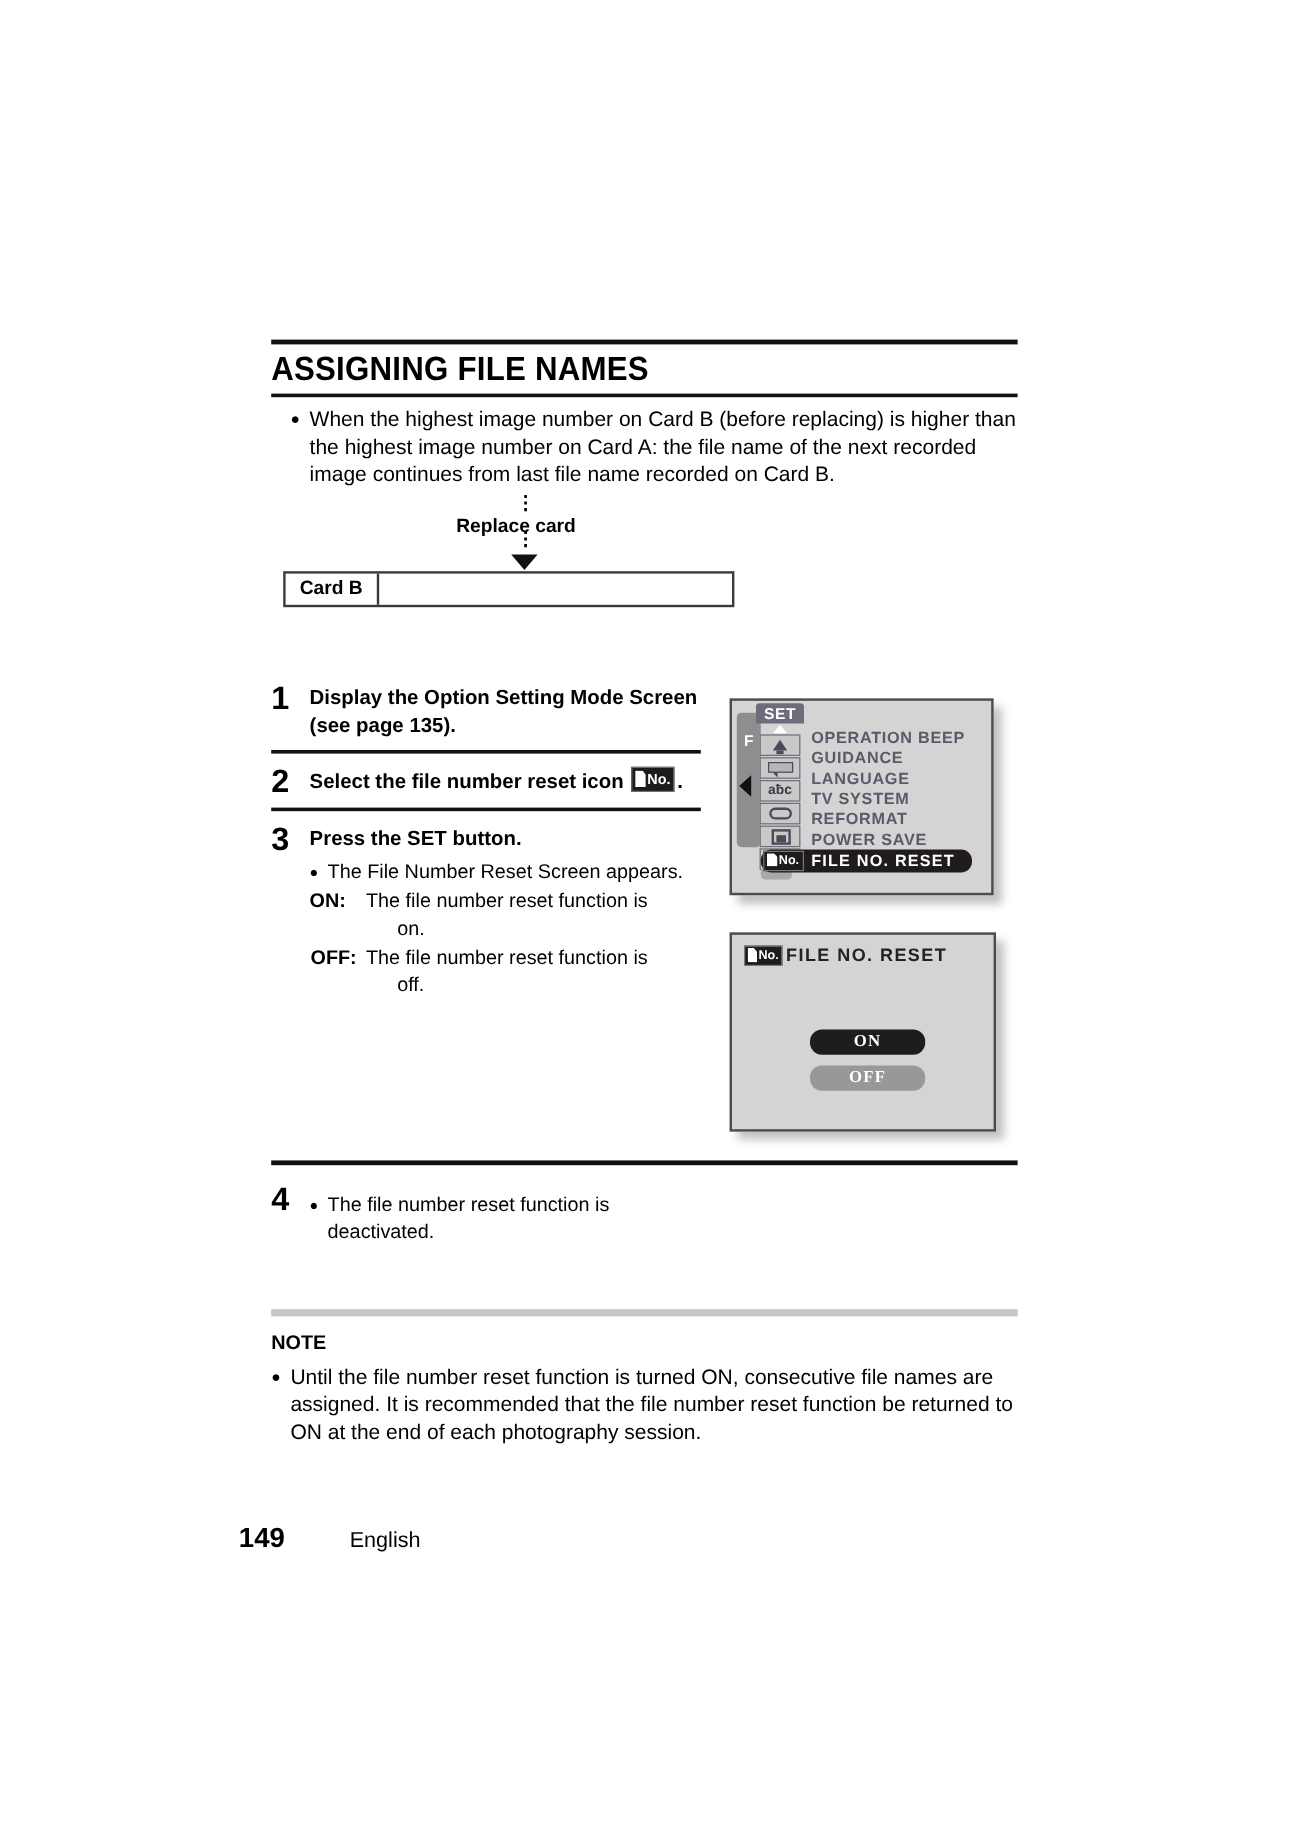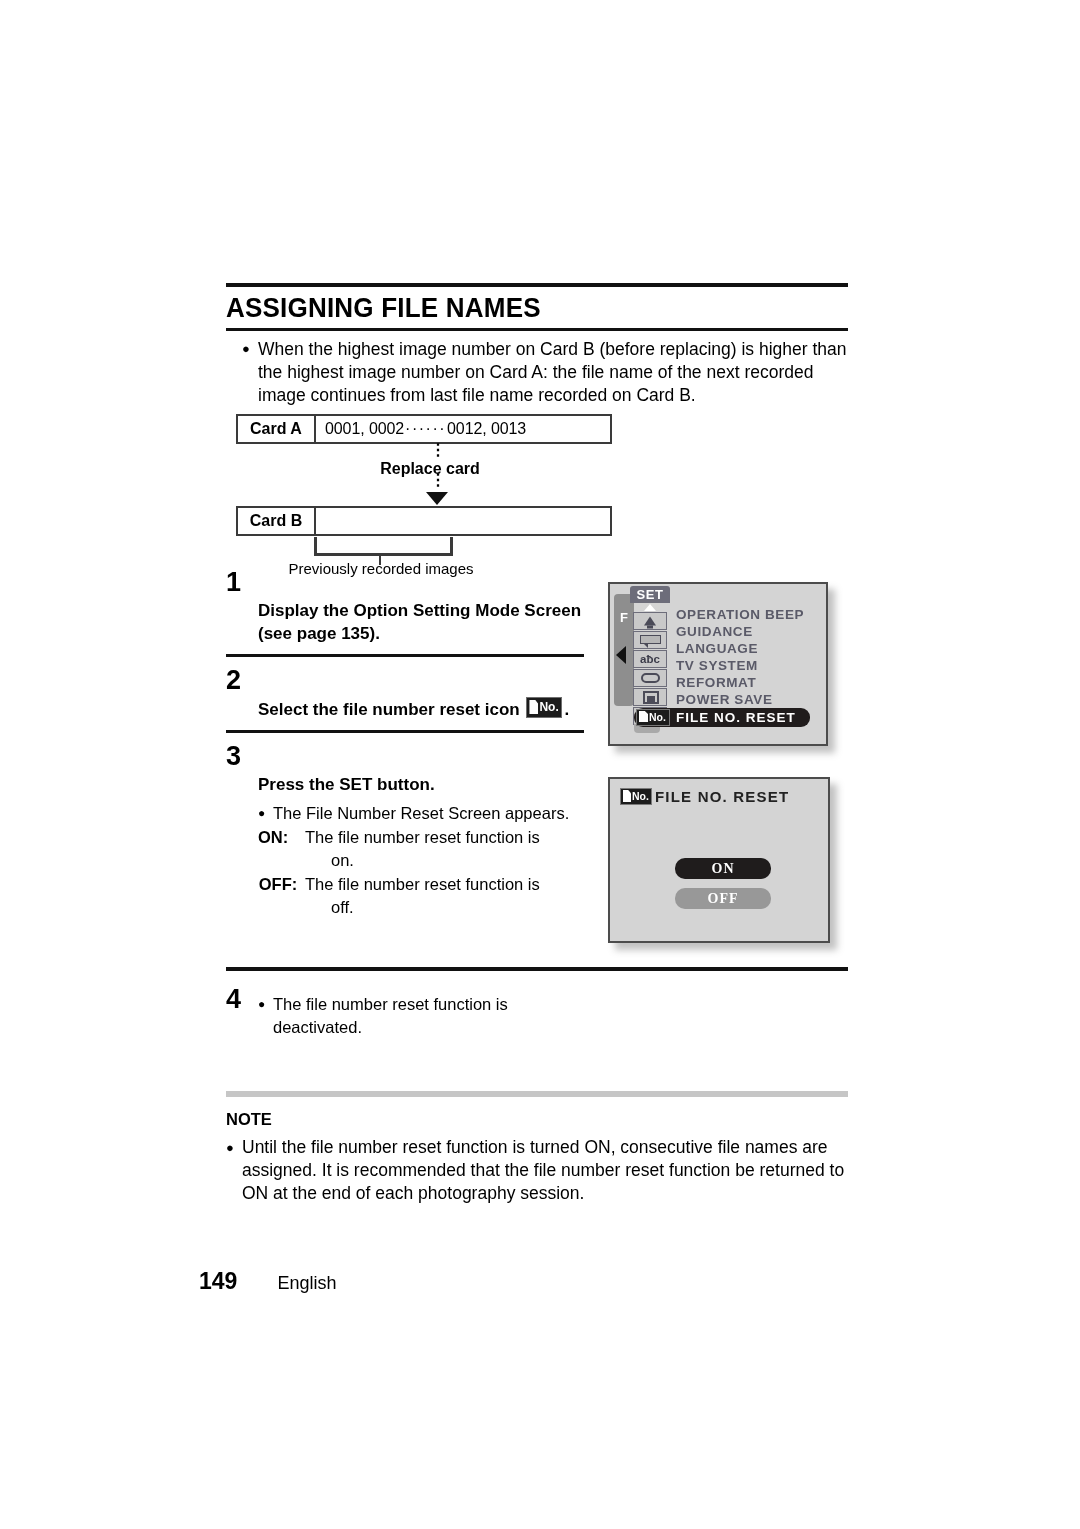--- a/index.html
+++ b/index.html
@@ -206,21 +206,20 @@
   }
   .step-body {
     flex: 1;
     font-size: 17px;
     line-height: 23px;
   }
   .step-title {
     font-weight: bold;
     font-size: 17px;
     line-height: 23px;
-    margin-top: 29px;
   }
 
   .substep {
     margin-top: 6px;
     font-weight: normal;
     font-size: 16.5px;
     line-height: 23px;
   }
   .sub-bullet {
     display: flex;
@@ -603,20 +602,21 @@
     display: flex;
     align-items: baseline;
     gap: 40px;
   }
   .footer-num {
     font-weight: bold;
     font-size: 23px;
     font-family: "Liberation Sans", sans-serif;
   }
   .footer-lang {
+    margin-left: 14px;
     font-size: 18px;
   }
 </style>
 </head>
 <body>
 
 <div class="page">
 
   <div class="title-block">
     <div class="rule-thick"></div>
@@ -626,49 +626,36 @@
 
   <div class="intro">
     <div class="bullet-row">
       <div class="bullet-dot">●</div>
       <div class="bullet-text">When the highest image number on Card B (before replacing) is higher than the highest image number on Card A: the file name of the next recorded image continues from last file name recorded on Card B.</div>
     </div>
   </div>
 
   <div class="card-diagram">
 
-    <div class="card-row">
-      <div class="card-label">Card A</div>
-      <div class="card-values">
-        <span>0001, 0002</span>
-          <span class="dotleader">······</span>
-          <span>0012, 0013</span>
-      </div>
-    </div>
 
     <div class="replace-zone">
       <div class="vdots vdots-top">
           <span>⋮</span>
         </div>
       <div class="replace-label">Replace card</div>
       <div class="vdots vdots-bot">
           <span>⋮</span>
         </div>
       <div class="down-arrow"></div>
     </div>
 
     <div class="card-row">
       <div class="card-label">Card B</div>
     </div>
 
-    <div class="brace-wrap">
-      <div class="brace"></div>
-      <div class="brace-stem"></div>
-      <div class="brace-caption">Previously recorded images</div>
-    </div>
 
   </div>
 
   <div class="steps">
 
     <div class="step">
       <div class="step-num">1</div>
       <div class="step-body">
         <div class="step-title">Display the Option Setting Mode Screen (see page 135).</div>
       </div>

